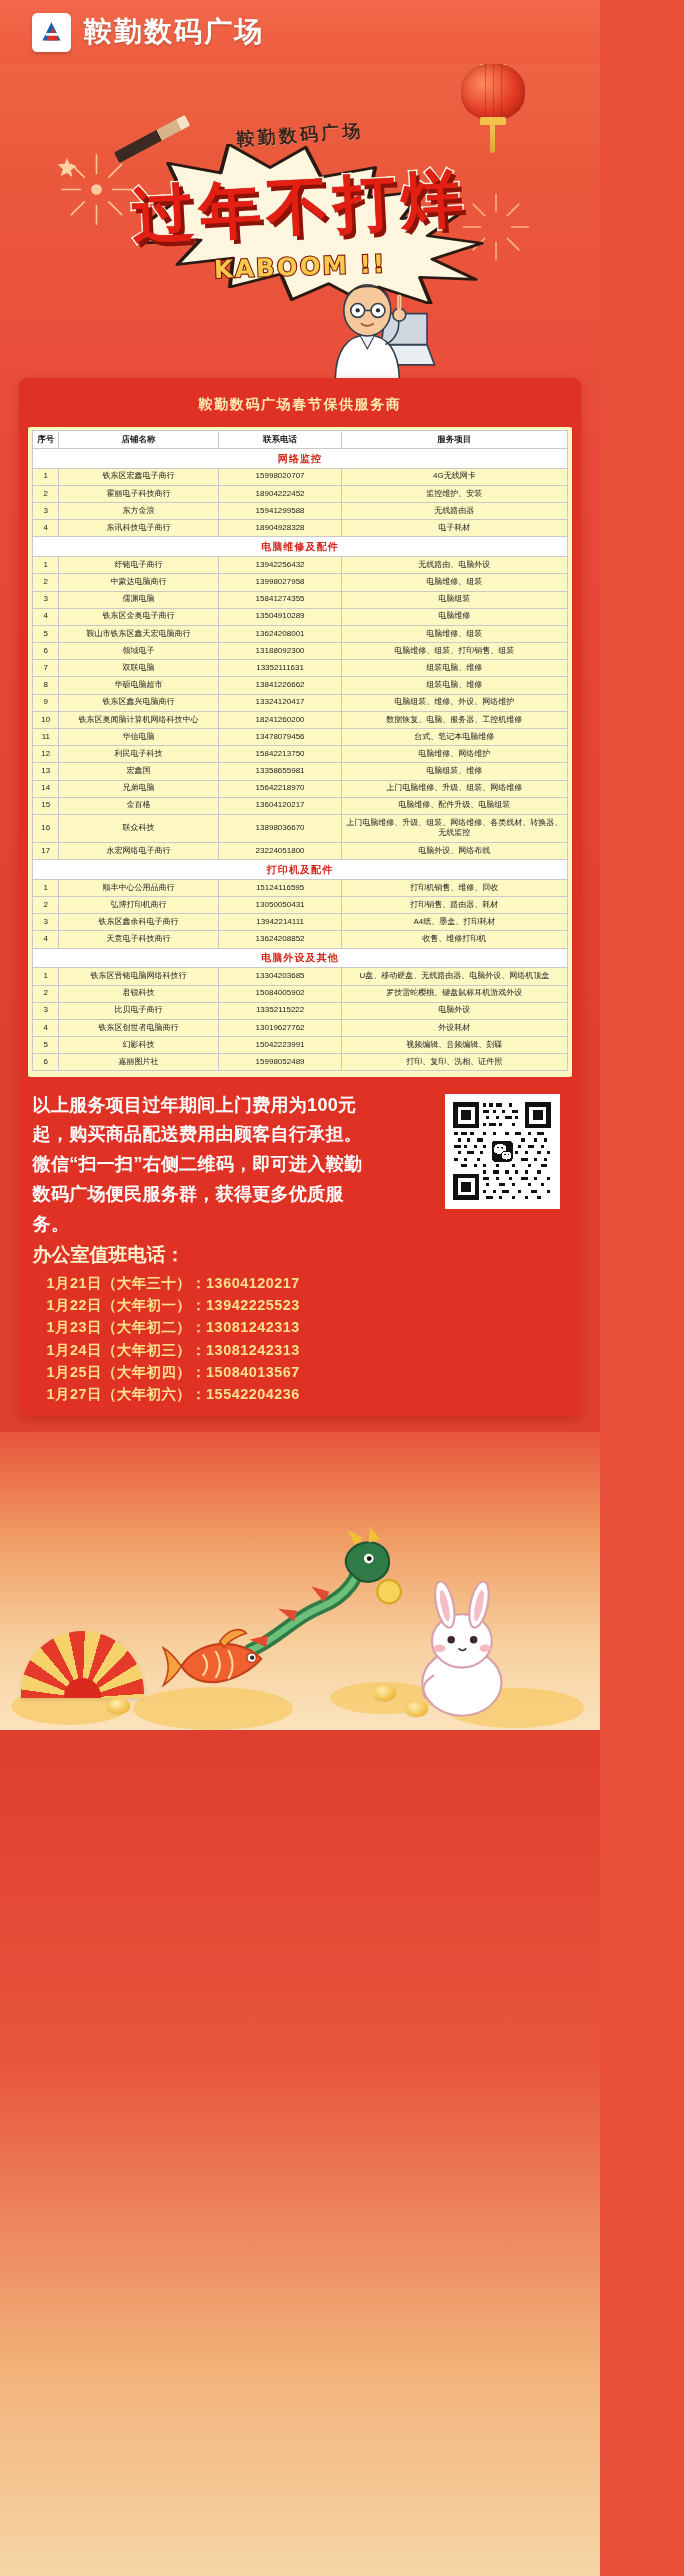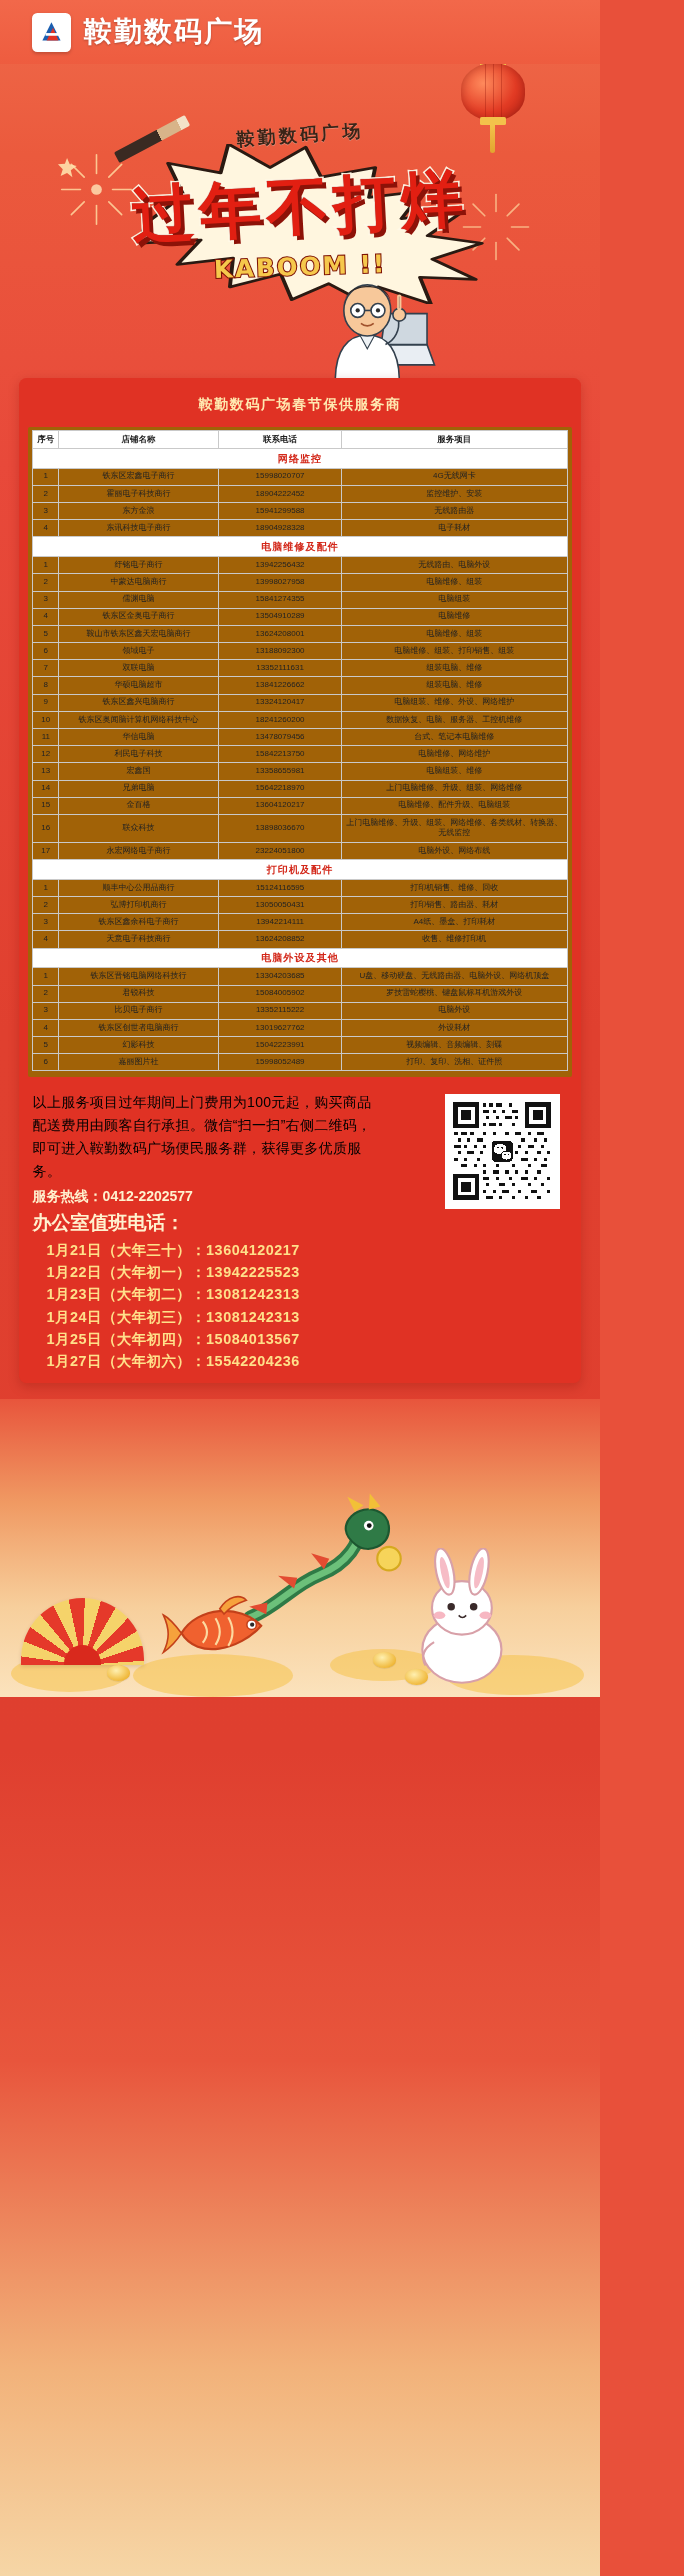--- a/index.html
+++ b/index.html
@@ -160,21 +160,21 @@
   }
   .card-title {
     text-align:center;
     color:#ffe9b0;
     font-size:14px;
     font-weight:bold;
     letter-spacing:1.6px;
     padding:18px 0 12.8px;
   }
   .sheet {
-    background:#a16207;
+    background:#fef9c3;
     margin:0 9.6px;
     border-radius:2.1px;
     padding:3.2px 4.3px 5.3px;
   }
 
   table.tbl {
     width:100%;
     border-collapse:collapse;
     font-size:8px;
     color:#222;
@@ -210,24 +210,24 @@
 
   
   .notice {
     margin:14px 14px 0;
     position:relative;
     min-height:160px;
     color:#fff6d9;
   }
   .notice-text {
     width:341px;
-    font-size:14px;
+    font-size:18px;
     line-height:1.65;
-    color:#000000;
-    font-weight:normal;
+    color:#ffffff;
+    font-weight:bold;
     letter-spacing:0.3px;
   }
   .hotline {
     margin-top:5.3px;
     font-size:14px;
     color:#fff2cf;
     font-weight:bold;
   }
   .duty-title {
     margin-top:3.2px;
@@ -735,21 +735,20 @@
           <ellipse cx="96" cy="96" rx="12" ry="10" fill="#fff"></ellipse>
           <ellipse cx="108" cy="108" rx="10" ry="8.5" fill="#fff" stroke="#111" stroke-width="2"></ellipse>
           <circle cx="92" cy="93" r="2" fill="#111"></circle>
             <circle cx="100" cy="93" r="2" fill="#111"></circle>
           <circle cx="105" cy="106" r="1.6" fill="#111"></circle>
             <circle cx="112" cy="106" r="1.6" fill="#111"></circle>
         </svg>
       </div>
 
       <div class="notice-text">以上服务项目过年期间上门费用为100元起，购买商品配送费用由顾客自行承担。微信“扫一扫”右侧二维码，即可进入鞍勤数码广场便民服务群，获得更多优质服务。</div>
-      <div class="hotline">服务热线：0412-2202577</div>
       <div class="duty-title">办公室值班电话：</div>
       <div class="duty-list" id="duty-list">
           <div class="duty-row">1月21日（大年三十）：13604120217</div>
           <div class="duty-row">1月22日（大年初一）：13942225523</div>
           <div class="duty-row">1月23日（大年初二）：13081242313</div>
           <div class="duty-row">1月24日（大年初三）：13081242313</div>
           <div class="duty-row">1月25日（大年初四）：15084013567</div>
           <div class="duty-row">1月27日（大年初六）：15542204236</div>
         </div>
     </div>

